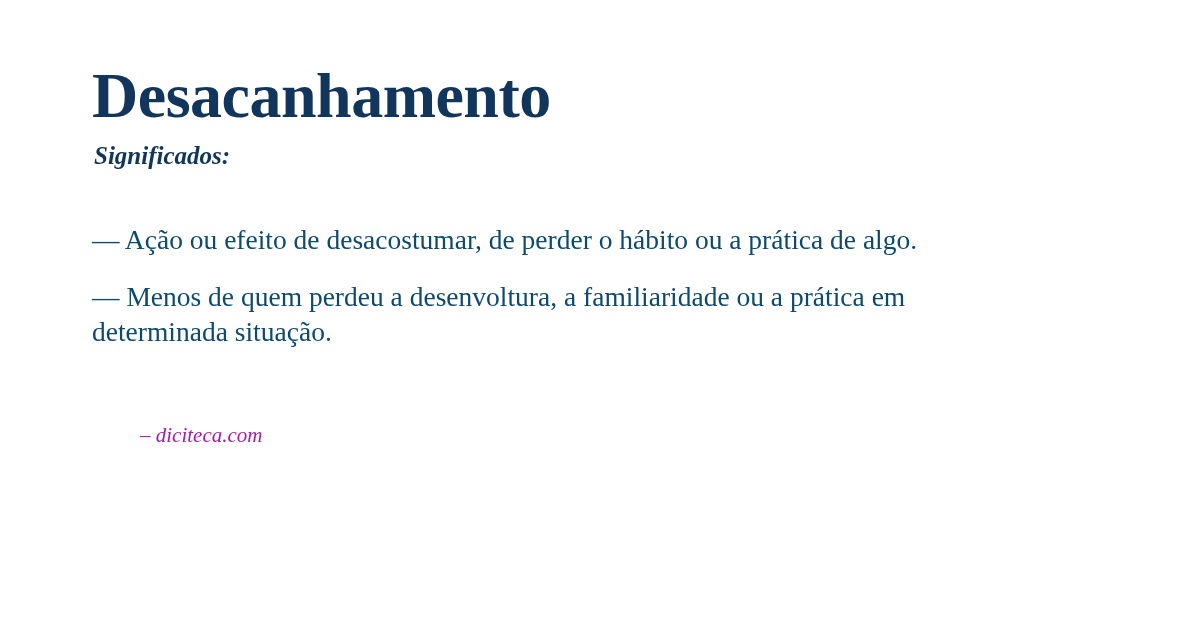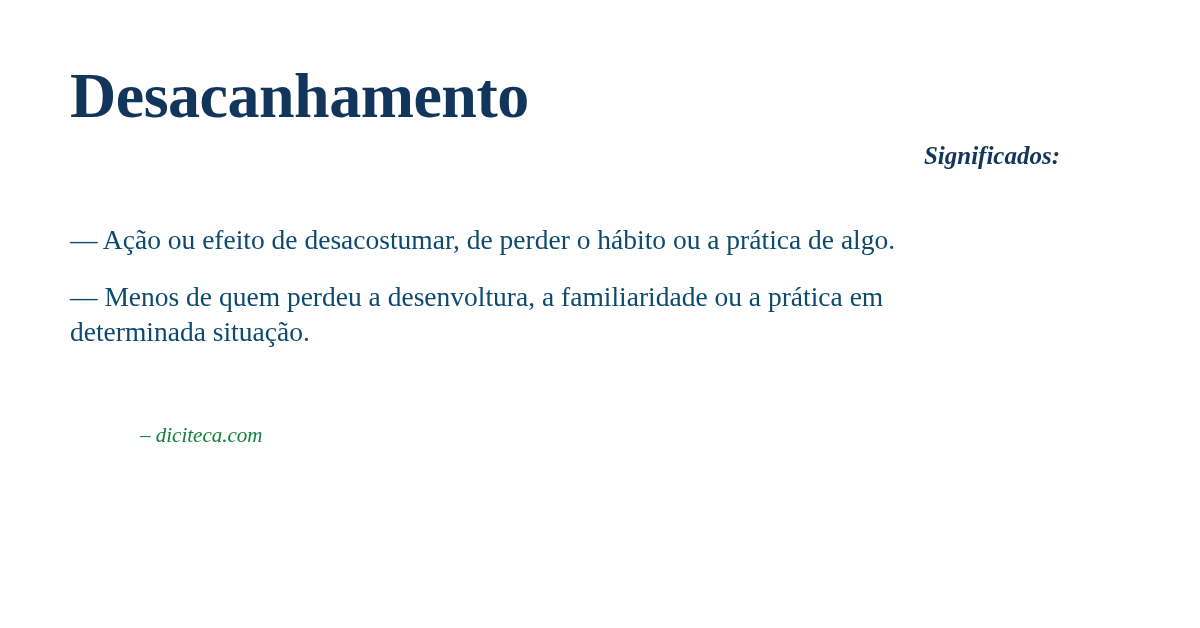--- a/index.html
+++ b/index.html
@@ -11,60 +11,59 @@
     height: 628px;
     background: #ffffff;
     font-family: "Liberation Serif", serif;
     overflow: hidden;
   }
   .card {
     position: relative;
     width: 1200px;
     height: 500px;
     box-sizing: border-box;
-    padding: 58px 140px 0 70px;
+    padding: 58px 140px 0 92px;
   }
   .word-title {
     font-family: "Liberation Serif", serif;
     font-weight: bold;
     font-size: 64px;
     line-height: 1.0;
     color: #12355b;
     letter-spacing: -0.5px;
     margin: 0;
     padding-top: 6px;
   }
   .subtitle {
     font-family: "Liberation Serif", serif;
     font-style: italic;
     font-weight: bold;
     font-size: 25px;
     color: #12355b;
     margin: 14px 0 0 2px;
-    text-align: right;
   }
   .definitions {
     margin-top: 52px;
   }
   .definition {
     font-family: "Liberation Serif", serif;
     font-size: 27.5px;
     line-height: 1.28;
     color: #0c4a6e;
     margin: 0 0 22px 0;
     max-width: 925px;
   }
   .footer {
     position: absolute;
     left: 140px;
     bottom: 52px;
     font-family: "Liberation Serif", serif;
     font-style: italic;
     font-size: 21px;
-    color: #15803d;
+    color: #a21caf;
   }
   .footer .f-dash {
     font-style: normal;
   }
 </style>
 </head>
 <body>
 
 <div class="card">
 

